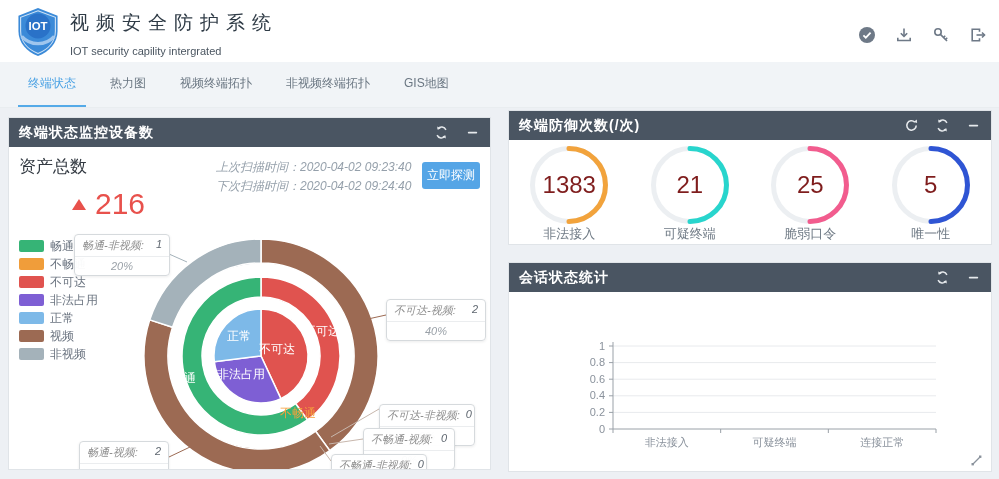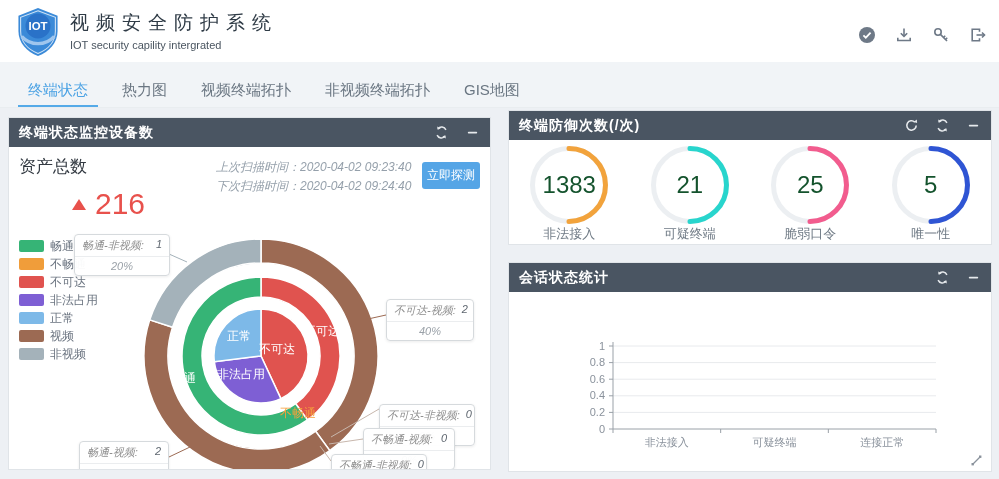--- a/index.html
+++ b/index.html
@@ -4,28 +4,28 @@
 <style>
   * { margin:0; padding:0; box-sizing:border-box; }
   html,body { width:999px; height:479px; overflow:hidden; }
   body { font-family:"Liberation Sans","DejaVu Sans",sans-serif; background:#edf0f4; position:relative; }
 
   
   .top-header { position:absolute; left:0; top:0; width:999px; height:62px; background:#ffffff; }
   .logo-wrap { position:absolute; left:14px; top:7px; width:48px; height:50px; }
   .title-block { position:absolute; left:70px; top:10px; }
   .app-title { font-size:19px; color:#2f3b46; letter-spacing:7px; font-weight:400; }
-  .app-subtitle { font-size:11px; color:#4a5560; margin-top:3px; }
+  .app-subtitle { font-size:11px; color:#4a5560; margin-top:9px; }
   .header-actions { position:absolute; right:12px; top:26px; display:flex; gap:19px; align-items:center; }
   .h-icon { width:18px; height:18px; display:inline-block; cursor:pointer; }
 
   
   .tabbar { position:absolute; left:0; top:62px; width:999px; height:46px; background:#f1f4f7;
             display:flex; align-items:stretch; padding-left:18px; border-bottom:1px solid #e9edf0; }
-  .tab { font-size:15px; color:#6a7682; line-height:43px; padding:6px 10px; margin-right:14px; cursor:pointer; }
+  .tab { font-size:12px; color:#6a7682; line-height:43px; padding:0 10px; margin-right:14px; cursor:pointer; }
   .tab.active { color:#4da3e4; border-bottom:2px solid #55aae8; }
 
   
   .main { position:absolute; left:0; top:108px; width:999px; height:371px; background:#edf0f4; }
   .panel { position:absolute; background:#ffffff; border:1px solid #e0e4e8; }
   .panel-left { left:8px; top:9px; width:483px; height:353px; }
   .panel-rt   { left:508px; top:2px; width:484px; height:135px; }
   .panel-rb   { left:508px; top:154px; width:484px; height:210px; }
   .phead { height:29px; background:#4a5562; color:#fff; display:flex; align-items:center; padding:0 10px; }
   .ptitle { font-size:14px; font-weight:600; letter-spacing:1px; }
@@ -53,21 +53,21 @@
   .callout { position:absolute; background:rgba(255,255,255,.96); border:1px solid #d6dadd; border-radius:4px;
              box-shadow:0 1px 3px rgba(0,0,0,.08); font-size:11px; color:#8f8f8f;font-style:italic; }
   .c-row1 { display:flex; justify-content:space-between; padding:3px 7px; white-space:nowrap; }
   .c-val { color:#5f6770; margin-left:6px; }
   .c-row2 { border-top:1px solid #ebedef; text-align:center; padding:3px 0; color:#9aa1a8; }
 
   
   .gauge-row { display:flex; padding-top:3px; }
   .gauge { position:relative; flex:1; text-align:center; }
   .gauge-svg { display:block; margin:0 auto; }
-  .gauge-val { position:absolute; top:0; left:0; right:0; height:84px; line-height:84px; font-size:24px; color:#14532d; }
+  .gauge-val { position:absolute; top:0; left:0; right:0; height:84px; line-height:84px; font-size:24px; color:#7f1d1d; }
   .gauge-label { font-size:13px; color:#6f7a85; margin-top:-2px; }
 
   
   #session-svg { position:absolute; left:0; top:0; }
   .resize-handle { position:absolute; right:9px; bottom:8px; width:11px; height:11px; cursor:nwse-resize; z-index:3; }
 
   svg text { font-family:"Liberation Sans","DejaVu Sans",sans-serif; }
 </style>
 </head>
 <body>
@@ -218,21 +218,21 @@
       <span class="ring-label" style="left: 232px; top: 227px; color: rgb(255, 255, 255);">非法占用</span>
       <span class="ring-label" style="left: 230px; top: 189px; color: rgb(255, 255, 255);">正常</span>
 
       <div class="callout" style="left:65px;top:87px;width:96px;z-index:4;">
         <div class="c-row1">
             <span>畅通-非视频:</span>
             <span class="c-val">1</span>
           </div>
         <div class="c-row2">20%</div>
       </div>
-      <div class="callout" style="left:377px;top:152px;width:88px;z-index:4;">
+      <div class="callout" style="left:377px;top:152px;width:100px;z-index:4;">
         <div class="c-row1">
             <span>不可达-视频:</span>
             <span class="c-val">2</span>
           </div>
         <div class="c-row2">40%</div>
       </div>
       <div class="callout" style="left:370px;top:257px;width:96px;z-index:3;">
         <div class="c-row1">
             <span>不可达-非视频:</span>
             <span class="c-val">0</span>

